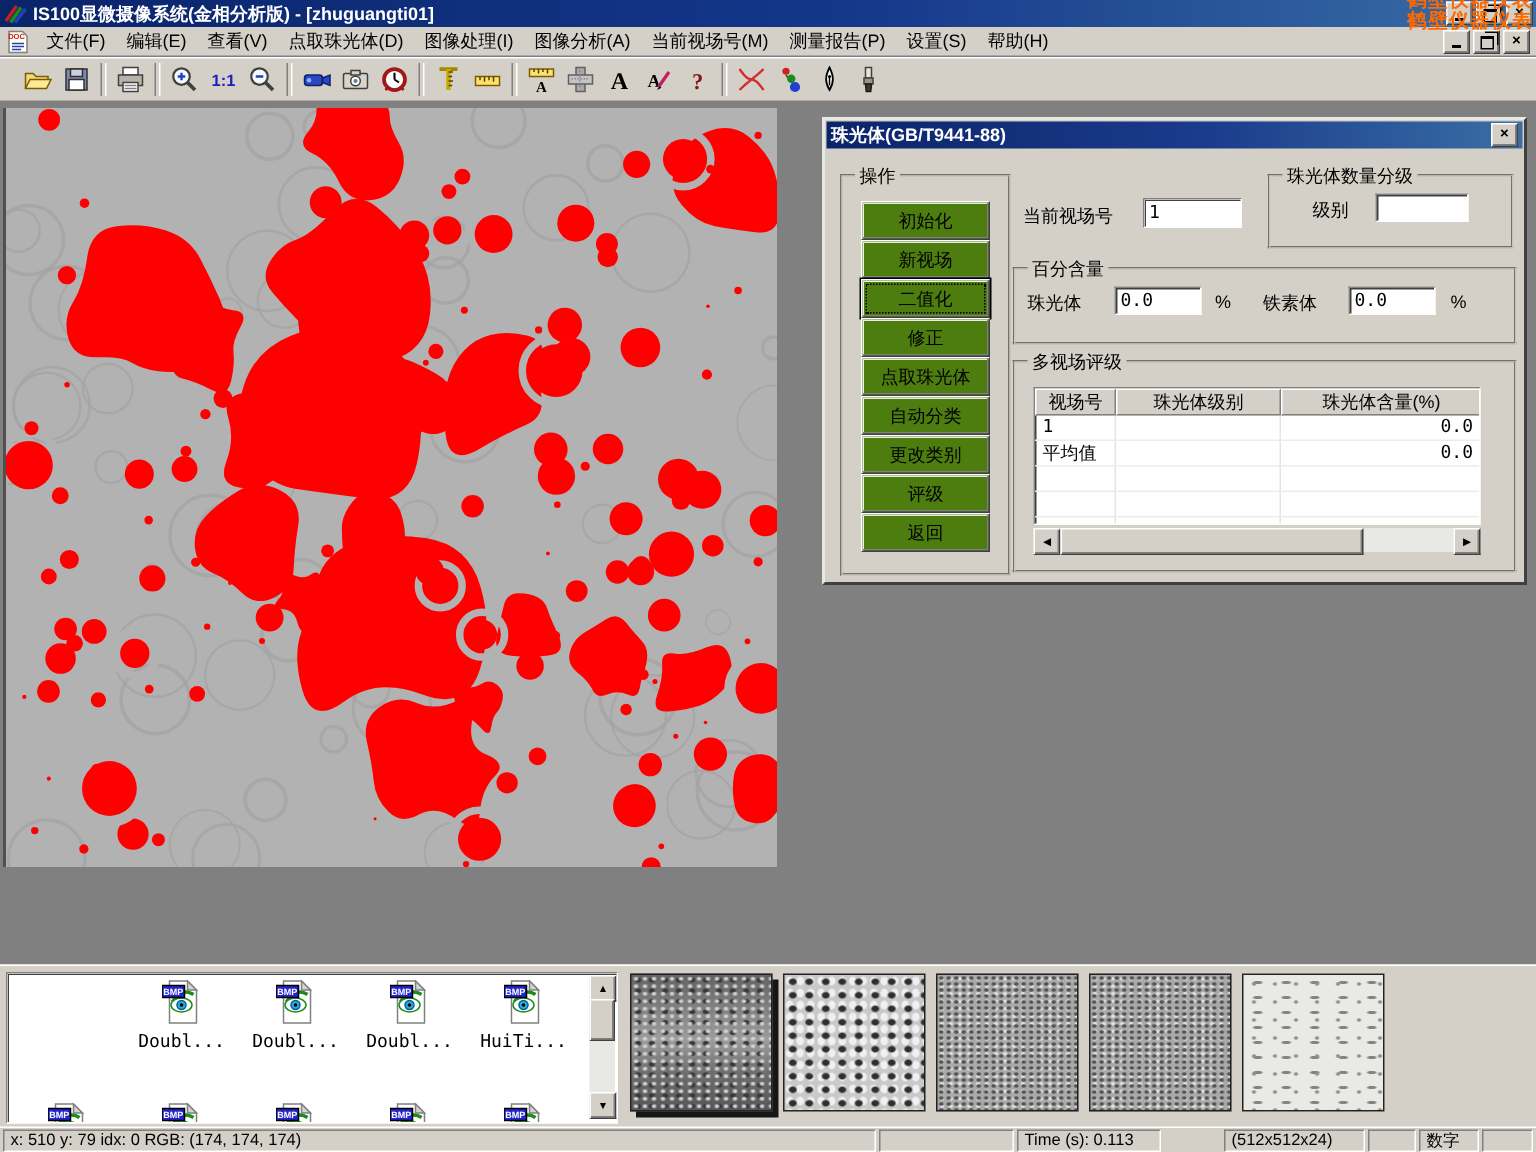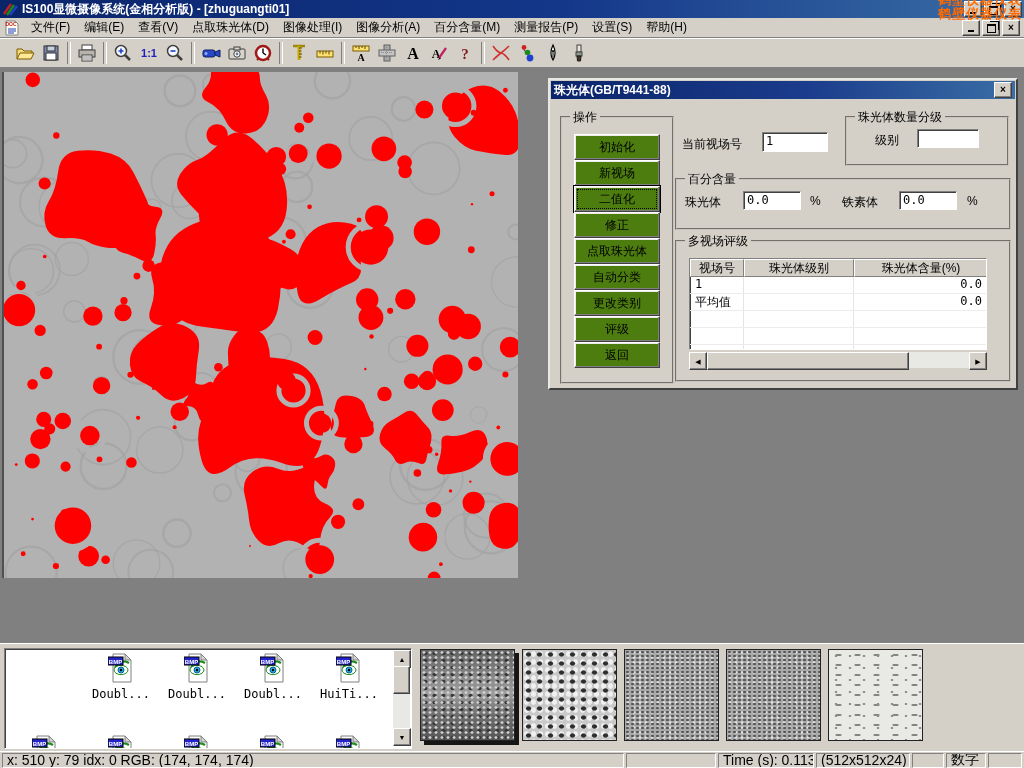--- a/index.html
+++ b/index.html
@@ -86,21 +86,21 @@
   .thumb{position:absolute;top:5px;width:95px;height:92px;border:1px solid #222;box-sizing:border-box;}
   .thumb.current{box-shadow:4px 4px 0 #161616;}
   .t1{background-color:#747474;background-image:radial-gradient(#d2d2d2 1px,transparent 2px),radial-gradient(#383838 1.5px,transparent 2.5px),linear-gradient(#636363,#9d9d9d 48%,#6e6e6e 72%,#575757);background-size:6px 5px,9px 7px,100% 100%;}
   .t2{background-color:#c9c9c9;background-image:radial-gradient(#2e2e2e 2px,transparent 3.2px),radial-gradient(#f0f0f0 2px,transparent 3px);background-size:11px 9px,7px 8px;}
   .t3,.t4{background-color:#a9a9a9;background-image:radial-gradient(#545454 1px,transparent 1.9px),radial-gradient(#e2e2e2 1px,transparent 1.8px);background-size:5px 4px,6px 5px;}
   .t5{background-color:#e9e9e6;background-image:radial-gradient(#90908a 1px,transparent 1.7px),radial-gradient(6px 2px,#84847e 40%,transparent 65%);background-size:14px 12px,19px 10px;}
   
   .statusbar{position:absolute;left:0;top:751px;width:1024px;height:17px;background:#d4d0c8;
     border-top:1px solid #fff;box-sizing:border-box;display:flex;align-items:center;gap:2px;padding:0 2px;}
   .seg{height:13px;border:1px solid;border-color:#808080 #fff #fff #808080;padding:0 4px;
-    display:flex;align-items:center;white-space:nowrap;overflow:hidden;font-size:14px;}
+    display:flex;align-items:center;white-space:nowrap;overflow:hidden;font-size:11px;}
   .seg.grow{flex:1;}
 </style>
 </head>
 <body>
 
 <div id="screen">
 
   <div class="titlebar">
     <svg width="16" height="14" viewBox="0 0 16 14">
       <path d="M2 12 L9 2" stroke="#c02020" stroke-width="2.4" fill="none"></path>
@@ -128,21 +128,21 @@
       <path d="M2 1 h9 l3 3 v11 h-12 z" fill="#fffef0" stroke="#808080"></path>
       <text x="7" y="6" font-size="5" font-weight="bold" fill="#c02020" text-anchor="middle">DOC</text>
       <path d="M4 9 h8 M4 11 h8 M4 13 h6" stroke="#2040c0" stroke-width="1"></path>
     </svg>
     <span class="menuitem">文件(F)</span>
     <span class="menuitem">编辑(E)</span>
     <span class="menuitem">查看(V)</span>
     <span class="menuitem">点取珠光体(D)</span>
     <span class="menuitem">图像处理(I)</span>
     <span class="menuitem">图像分析(A)</span>
-    <span class="menuitem">百分含量(M)</span>
+    <span class="menuitem">当前视场号(M)</span>
     <span class="menuitem">测量报告(P)</span>
     <span class="menuitem">设置(S)</span>
     <span class="menuitem">帮助(H)</span>
     <div class="mdibtns">
       <div class="wbtn">
           <span class="glyph-min"></span>
         </div>
       <div class="wbtn">
           <span class="glyph-restore"></span>
         </div>
@@ -707,18 +707,18 @@
     <div class="thumb t2" style="left:522px;"></div>
     <div class="thumb t3" style="left:624px;"></div>
     <div class="thumb t4" style="left:726px;"></div>
     <div class="thumb t5" style="left:828px;"></div>
   </div>
 
   <div class="statusbar">
     <div class="seg grow">x: 510 y: 79  idx: 0  RGB: (174, 174, 174)</div>
     <div class="seg" style="width:80px;"></div>
     <div class="seg" style="width:86px;">Time (s): 0.113</div>
-    <div class="seg" style="width:84px;">(512x512x24)</div>
+    <div class="seg" style="width:84px;margin-left:40px;">(512x512x24)</div>
     <div class="seg" style="width:22px;"></div>
     <div class="seg" style="width:30px;">数字</div>
     <div class="seg" style="width:24px;"></div>
   </div>
 </div>
 
 </body></html>

